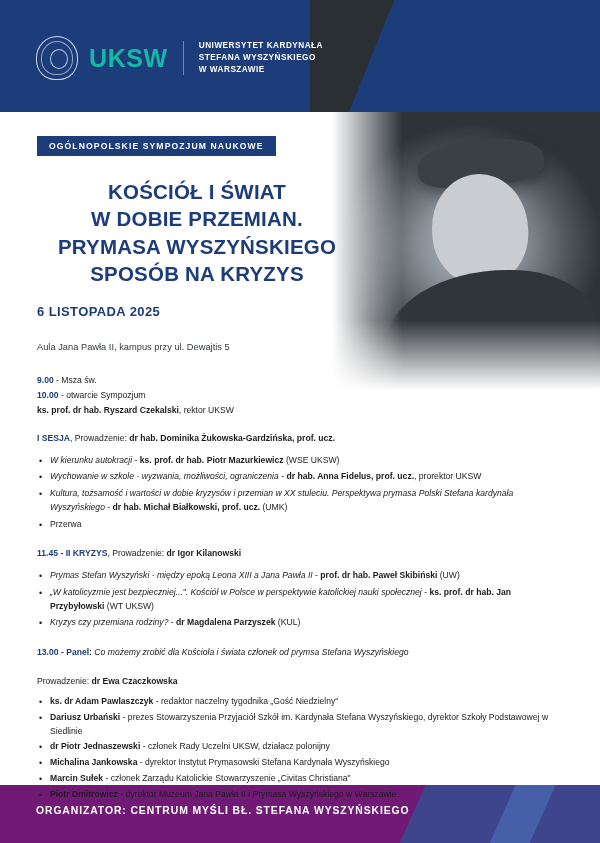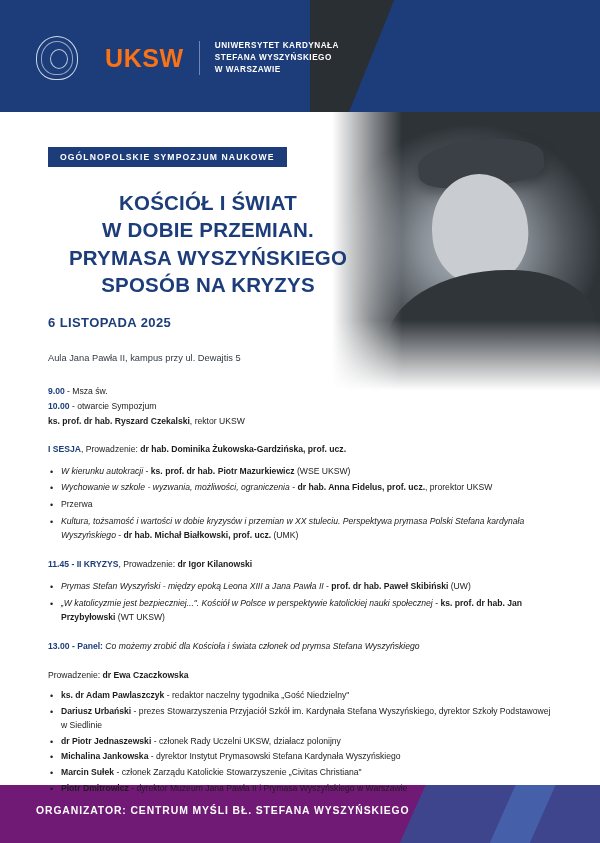--- a/index.html
+++ b/index.html
@@ -77,46 +77,45 @@
   }
   .crest::after {
     content: "";
     position: absolute;
     left: 13px; top: 12px;
     width: 16px; height: 18px;
     border-radius: 50%;
     border: 1px solid #b9c6dd;
   }
   .uksw {
-    color: #f97316;
+    color: #14b8a6;
     font-size: 25px;
     font-weight: bold;
     letter-spacing: .6px;
     line-height: 1;
-    margin-left: 16px;
   }
   .divider-v {
     width: 1px;
     height: 34px;
     background: #6f86b8;
     margin: 0 4px;
   }
   .univ-name {
     color: #ffffff;
     font-size: 8.2px;
     font-weight: bold;
     line-height: 1.45;
     letter-spacing: .5px;
     text-transform: uppercase;
   }
 
   
   .content {
     position: relative;
-    padding: 12px;
+    padding: 1px;
   }
   .photo-right {
     position: absolute;
     right: 0; top: 0;
     width: 268px;
     height: 288px;
     background:
       radial-gradient(ellipse 130px 120px at 52% 46%, #b6bcc2 0%, #8b9198 38%, #52585e 72%, #2e3338 100%),
       linear-gradient(160deg, #6d757d 0%, #3b4147 60%, #23272b 100%);
   }
@@ -338,39 +337,42 @@
         </div>
 
         <ul class="items">
           <li>
             <span class="it">W kierunku autokracji</span><span> - </span><b>ks. prof. dr hab. Piotr Mazurkiewicz</b><span> (WSE UKSW)</span>
           </li>
           <li>
             <span class="it">Wychowanie w szkole - wyzwania, możliwości, ograniczenia</span><span> - </span><b>dr hab. Anna Fidelus, prof. ucz.</b><span>, prorektor UKSW</span>
           </li>
           <li>
+            <span class="it">Kultura, tożsamość i wartości w dobie kryzysów i przemian w XX stuleciu. Perspektywa prymasa Polski Stefana kardynała Wyszyńskiego</span><span> - </span><b>dr hab. Michał Białkowski, prof. ucz.</b><span> (UMK)</span>
+          </li>
+          <li>
             <span>Przerwa</span>
-          </li>
-          <li>
-            <span class="it">Kultura, tożsamość i wartości w dobie kryzysów i przemian w XX stuleciu. Perspektywa prymasa Polski Stefana kardynała Wyszyńskiego</span><span> - </span><b>dr hab. Michał Białkowski, prof. ucz.</b><span> (UMK)</span>
           </li>
         </ul>
 
         <div class="gap-m"></div>
 
         <div class="sess-head">
           <span class="accent">11.45</span><span class="accent"> - II KRYZYS</span><span>, Prowadzenie: </span><b>dr Igor Kilanowski</b>
         </div>
 
         <ul class="items">
           <li>
             <span class="it">Prymas Stefan Wyszyński - między epoką Leona XIII a Jana Pawła II</span><span> - </span><b>prof. dr hab. Paweł Skibiński</b><span> (UW)</span>
           </li>
           <li>
             <span class="it">„W katolicyzmie jest bezpieczniej...". Kościół w Polsce w perspektywie katolickiej nauki społecznej</span><span> - </span><b>ks. prof. dr hab. Jan Przybyłowski</b><span> (WT UKSW)</span>
+          </li>
+          <li>
+            <span class="it">Kryzys czy przemiana rodziny?</span><span> - </span><b>dr Magdalena Parzyszek</b><span> (KUL)</span>
           </li>
         </ul>
 
         <div class="gap-m"></div>
 
         <div class="panel-head">
           <span class="accent">13.00</span><span class="accent"> - Panel: </span><span class="it">Co możemy zrobić dla Kościoła i świata członek od prymsa Stefana Wyszyńskiego</span>
         </div>
 
         <div class="gap-s"></div>

